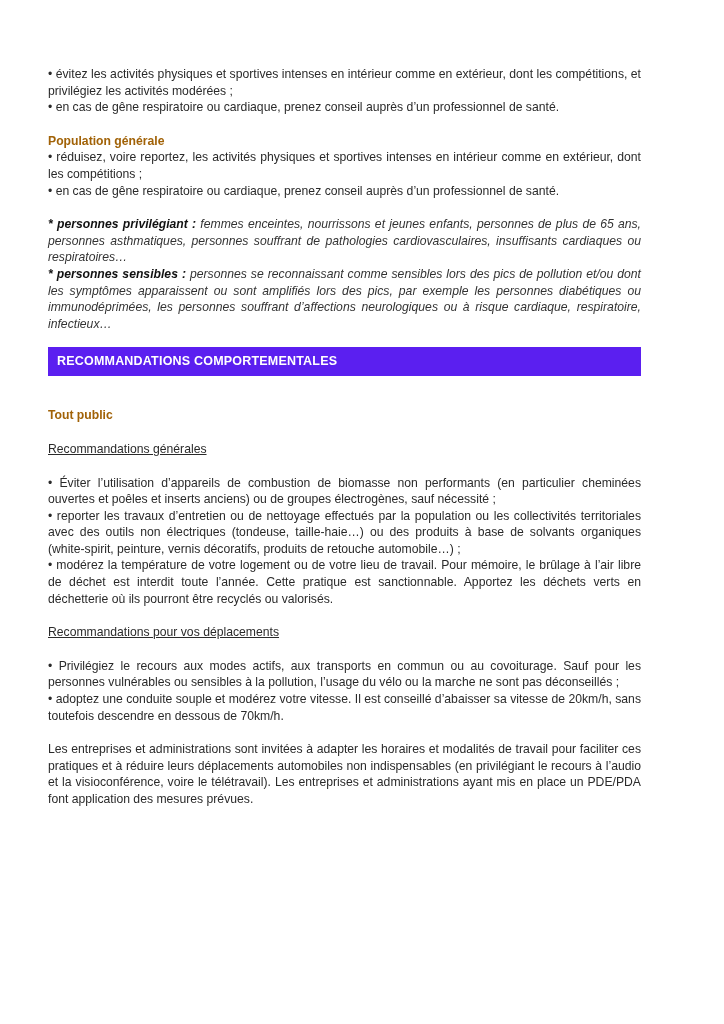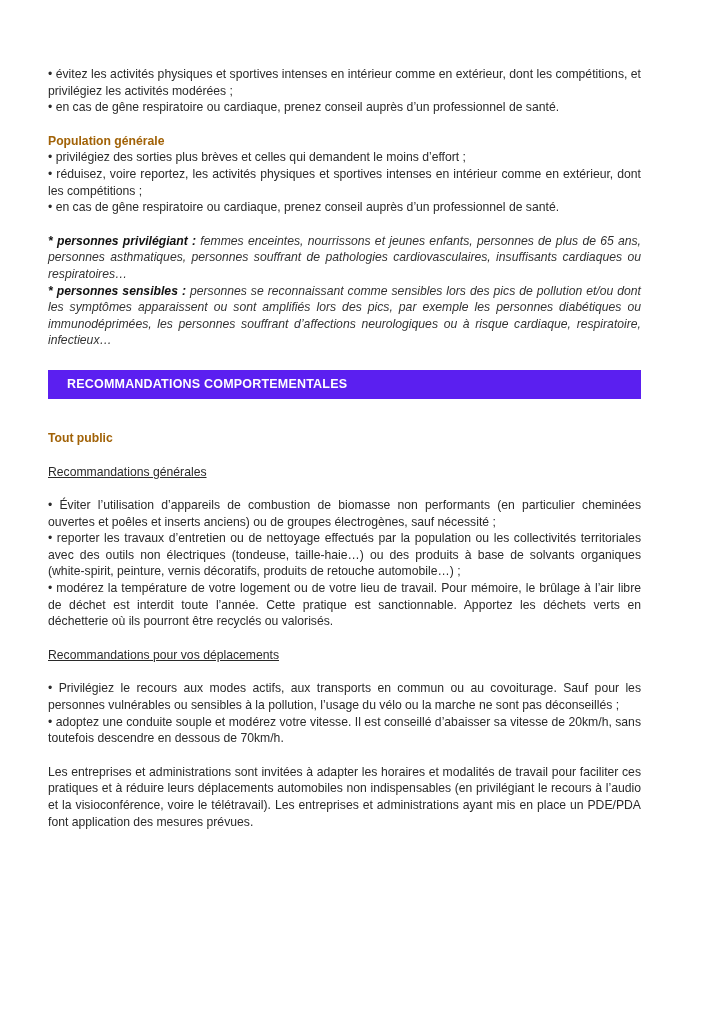--- a/index.html
+++ b/index.html
@@ -6,40 +6,39 @@
     body { width: 724px; height: 1024px; position: relative; overflow: hidden;
            font-family: "Liberation Sans", sans-serif; color: #2a2a2a; }
     .page { position: absolute; left: 48px; top: 66px; width: 593px; font-size: 12.2px; line-height: 16.6px; }
     p { margin: 0; text-align: justify; }
     .gap-sm { height: 17px; }
     .gap-md { height: 17px; }
     .bold-head { font-weight: bold; color: #a16207; }
     .note { font-style: italic; text-align: justify; color: #333; }
     .note b { font-style: italic; color: #111; }
     .banner { background: #5b1ff0; color: #ffffff; font-weight: bold; font-size: 12.5px;
-              height: 29px; line-height: 29px; padding-left: 19px; letter-spacing: 0.2px;
-              margin-top: 21px; }
+              height: 29px; line-height: 29px; padding-left: 9px; letter-spacing: 0.2px;
+              margin-top: 15px; }
     .underline { text-decoration: underline; }
     .tp { margin-top: 31px; }
   </style>
 </head>
 <body>
 
 <div class="page">
 
   <div>
     <p>• évitez les activités physiques et sportives intenses en intérieur comme en extérieur, dont les compétitions, et privilégiez les activités modérées ;</p>
     <p>• en cas de gêne respiratoire ou cardiaque, prenez conseil auprès d’un professionnel de santé.</p>
   </div>
 
   <div class="gap-sm"></div>
 
   <div>
     <p class="bold-head">Population générale</p>
-    <p>• privilégiez des sorties plus brèves et celles qui demandent le moins d’effort ;</p>
     <p>• réduisez, voire reportez, les activités physiques et sportives intenses en intérieur comme en extérieur, dont les compétitions ;</p>
     <p>• en cas de gêne respiratoire ou cardiaque, prenez conseil auprès d’un professionnel de santé.</p>
   </div>
 
   <div class="gap-md"></div>
 
   <div>
     <p class="note"><b>* personnes privilégiant :</b><span> femmes enceintes, nourrissons et jeunes enfants, personnes de plus de 65 ans, personnes asthmatiques, personnes souffrant de pathologies cardiovasculaires, insuffisants cardiaques ou respiratoires…</span></p>
     <p class="note"><b>* personnes sensibles :</b><span> personnes se reconnaissant comme sensibles lors des pics de pollution et/ou dont les symptômes apparaissent ou sont amplifiés lors des pics, par exemple les personnes diabétiques ou immunodéprimées, les personnes souffrant d’affections neurologiques ou à risque cardiaque, respiratoire, infectieux…</span></p>
   </div>

